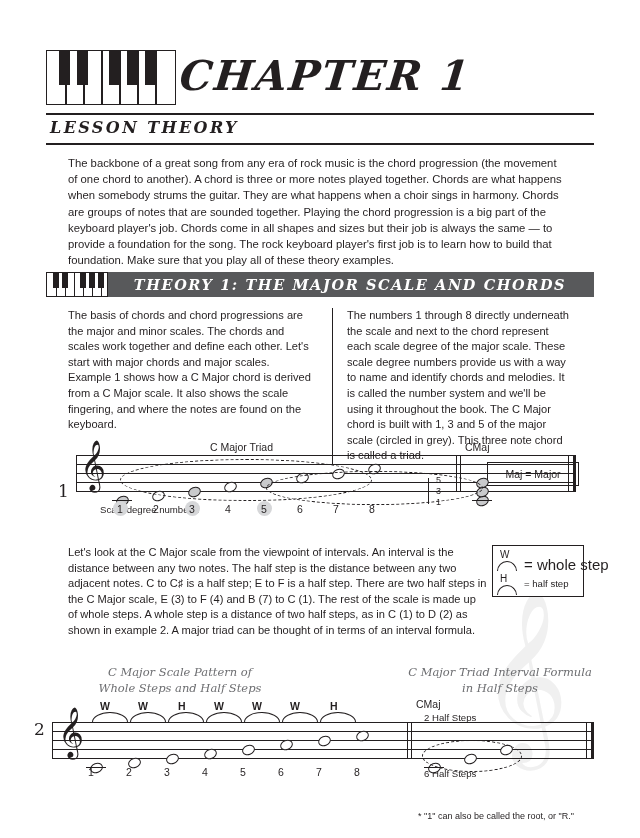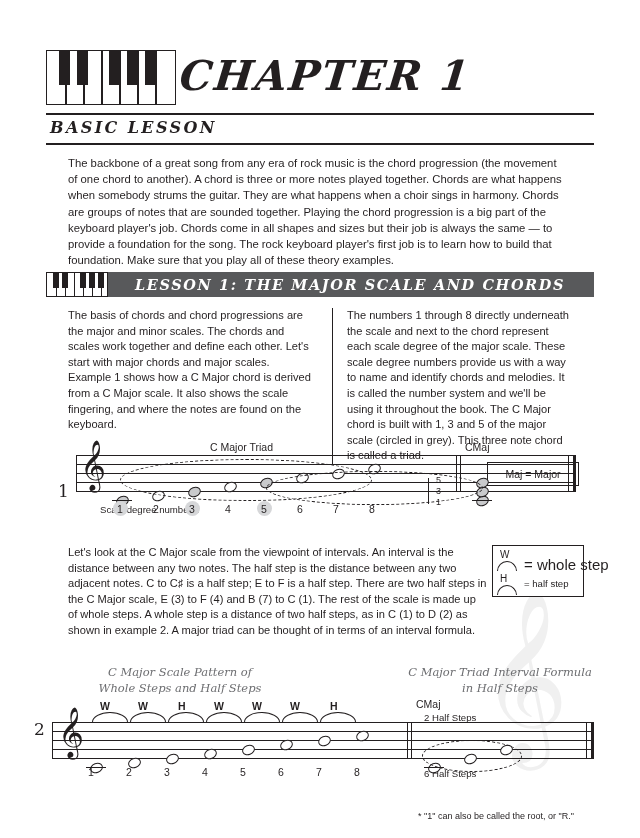--- a/index.html
+++ b/index.html
@@ -113,40 +113,40 @@
     <div class="wk" style="left:108px"></div>
     <div class="bk" style="left:12px"></div>
     <div class="bk" style="left:30px"></div>
     <div class="bk" style="left:62px"></div>
     <div class="bk" style="left:80px"></div>
     <div class="bk" style="left:98px"></div>
   </div>
 
   <div class="chapter-title">CHAPTER 1</div>
   <div class="hr-main"></div>
-  <div class="basic-theory">BASIC LESSON</div>
+  <div class="basic-theory">LESSON THEORY</div>
   <div class="hr-sub"></div>
 
   <div class="intro">The backbone of a great song from any era of rock music is the chord progression (the movement of one chord to another).  A chord is three or more notes played together. Chords are what happens when somebody strums the guitar.  They are what happens when a choir sings in harmony.  Chords are groups of notes that are sounded together. Playing the chord progression is a big part of the keyboard player's job.  Chords come in all shapes and sizes but their job is always the same — to provide a foundation for the song. The rock keyboard player's first job is to learn how to build that foundation. Make sure that you play all of these theory examples.</div>
 
   <div class="lesson-bar"></div>
   <div class="lesson-piano">
     <div class="wk" style="left:9px"></div>
     <div class="wk" style="left:18px"></div>
     <div class="wk" style="left:27px"></div>
     <div class="wk" style="left:36px"></div>
     <div class="wk" style="left:45px"></div>
     <div class="wk" style="left:54px"></div>
     <div class="bk" style="left:6px"></div>
     <div class="bk" style="left:15px"></div>
     <div class="bk" style="left:33px"></div>
     <div class="bk" style="left:42px"></div>
     <div class="bk" style="left:51px"></div>
   </div>
-  <div class="lesson-title">LESSON 1:  THE MAJOR SCALE AND CHORDS</div>
+  <div class="lesson-title">THEORY 1:  THE MAJOR SCALE AND CHORDS</div>
 
   <div class="col-left">The basis of chords and chord progressions are the major and minor scales. The chords and scales work together and define each other.  Let's start with major chords and major scales.  Example 1 shows how a C Major chord is derived from a C Major scale. It also shows the scale fingering, and where the notes are found on the keyboard.</div>
   <div class="col-right">The numbers 1 through 8 directly underneath the scale and next to the chord represent each scale degree of the major scale.  These scale degree numbers provide us with a way to name and identify chords and melodies.  It is called the number system and we'll be using it throughout the book.  The C Major chord is built with 1, 3 and 5 of the major scale (circled in grey).  This three note chord is called a triad.</div>
 
   <div class="watermark">𝄞</div>
 
   <div class="ex1-num">1</div>
   <div class="label-cms">C Major Triad</div>
   <div class="label-cmaj1">CMaj</div>
   <div class="maj-box">Maj = Major</div>

